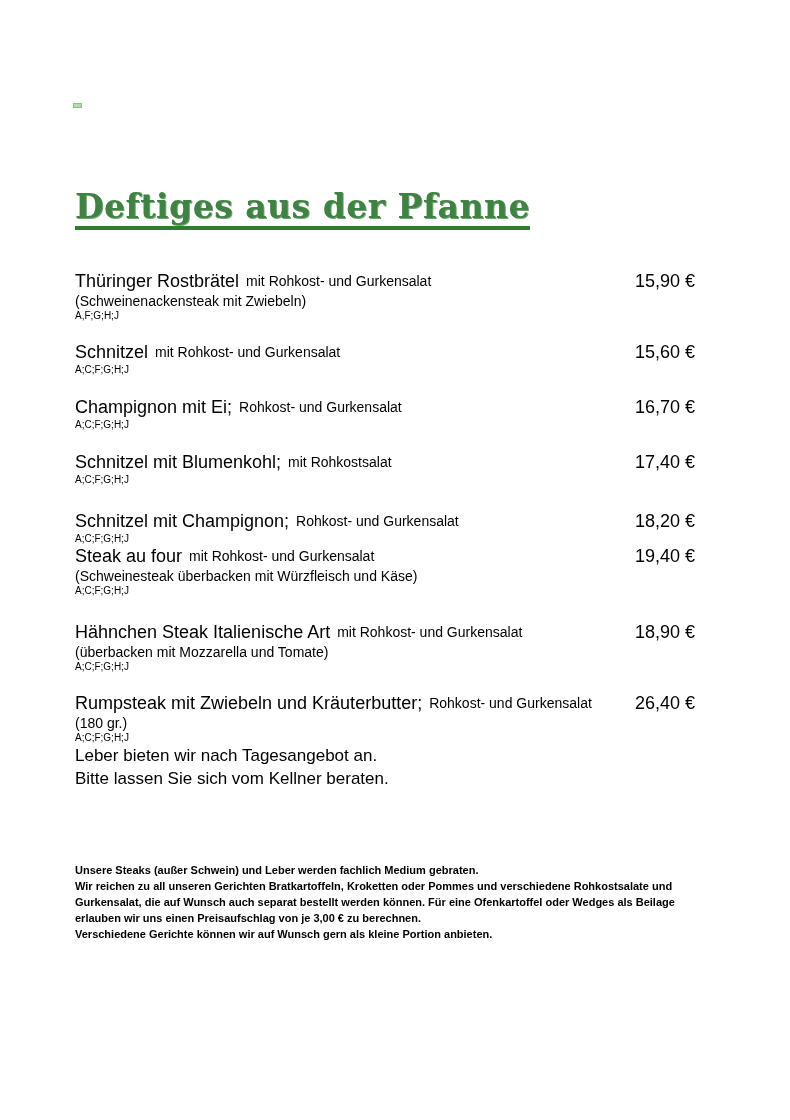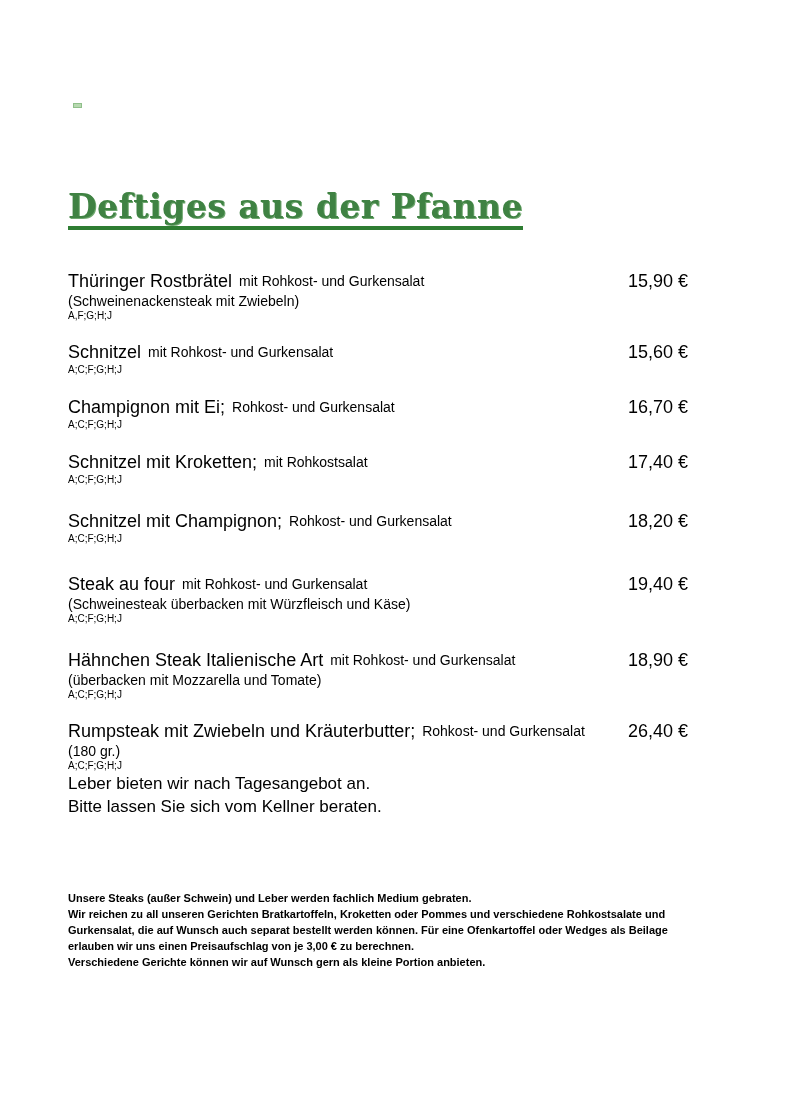--- a/index.html
+++ b/index.html
@@ -17,21 +17,21 @@
     position: absolute;
     left: 73px;
     top: 103px;
     width: 9px;
     height: 5px;
     background: #b7d9b0;
     border: 1px solid #8fbf8a;
   }
   .content {
     position: absolute;
-    left: 68px;
+    left: 75px;
     top: 190px;
     width: 620px;
   }
   .title-wrap { margin-bottom: 40px; }
   .menu-title {
     display: inline-block;
     font-family: "DejaVu Serif", serif;
     font-weight: bold;
     font-size: 33px;
     line-height: 34px;
@@ -50,21 +50,21 @@
   }
   .item-name { font-size: 18px; white-space: nowrap; }
   .item-desc { font-size: 14px; margin-left: 7px; white-space: nowrap; }
   .item-price { font-size: 18px; margin-left: auto; white-space: nowrap; padding-left: 10px; }
   .item-sub { font-size: 14px; line-height: 16px; margin-top: 1px; }
   .item-sub:empty { display: none; }
   .item-allergens { font-size: 10px; line-height: 12px; margin-top: 1px; }
   .mb19 { margin-bottom: 19px; }
   .mb20 { margin-bottom: 20px; }
   .mb24 { margin-bottom: 24px; }
-  .mb28 { margin-bottom: 28px; }
+  .mb28 { }
   .mb53 { }
   .daily-note {
     font-size: 17px;
     line-height: 23px;
     margin-bottom: 72px;
   }
   .footer-note {
     font-size: 11px;
     line-height: 16px;
     font-weight: bold;
@@ -109,21 +109,21 @@
         <span class="item-name">Champignon mit Ei;</span>
         <span class="item-desc">Rohkost- und Gurkensalat</span>
         <span class="item-price">16,70 €</span>
       </div>
 
       <div class="item-allergens">A;C;F;G;H;J</div>
     </div>
 
     <div class="item mb24">
       <div class="item-line">
-        <span class="item-name">Schnitzel mit Kroketten;</span>
+        <span class="item-name">Schnitzel mit Blumenkohl;</span>
         <span class="item-desc">mit Rohkostsalat</span>
         <span class="item-price">17,40 €</span>
       </div>
 
       <div class="item-allergens">A;C;F;G;H;J</div>
     </div>
 
     <div class="item mb28">
       <div class="item-line">
         <span class="item-name">Schnitzel mit Champignon;</span>

